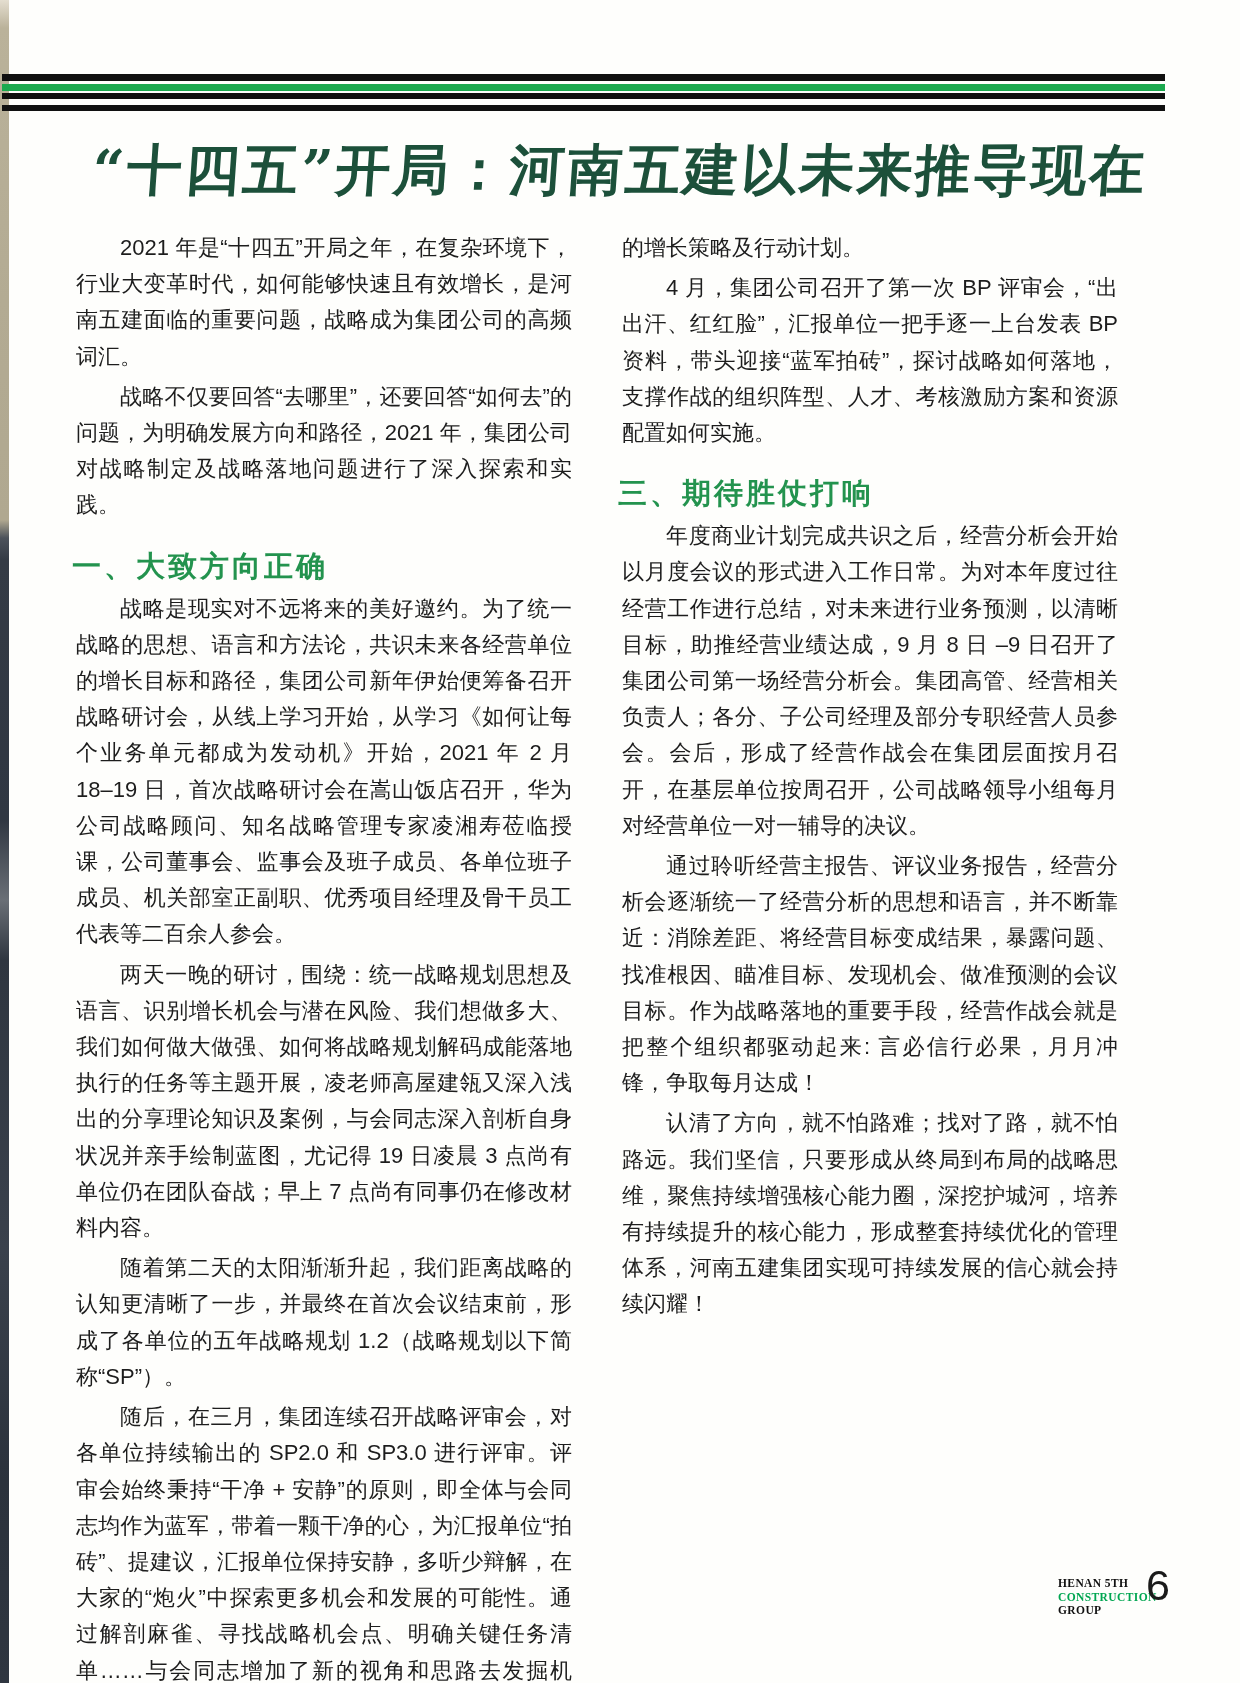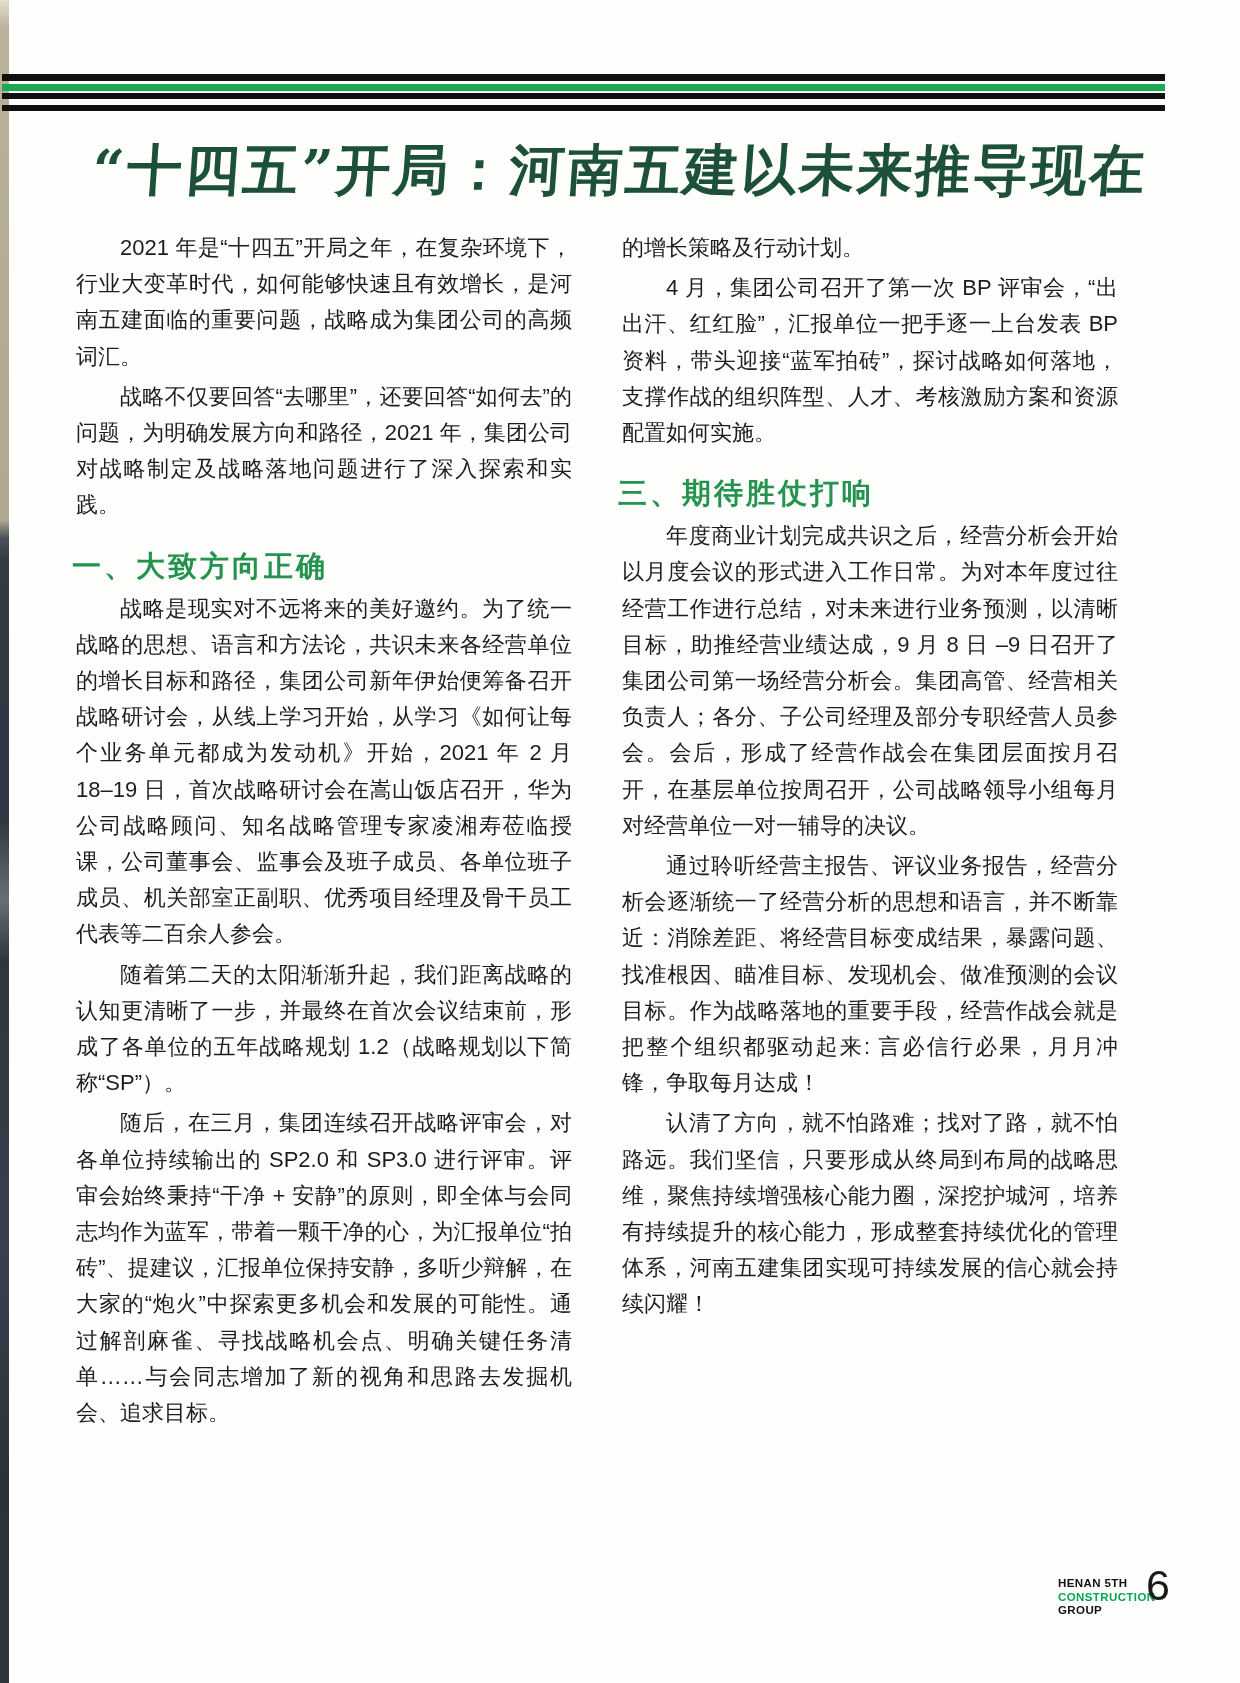--- a/index.html
+++ b/index.html
@@ -66,21 +66,21 @@
   .footer-logo {
     position: absolute;
     left: 1058px; top: 1577px;
     font-size: 11.5px;
     font-weight: bold;
     line-height: 13.5px;
     letter-spacing: 0.4px;
     color: #111111;
     white-space: nowrap;
   }
-  .footer-logo .line { display: block; }
+  .footer-logo .line { display: block; font-family: Liberation Serif, serif; }
   .footer-logo .green { color: #00a651; text-align: right; }
   .page-number {
     position: absolute;
     left: 1146px; top: 1561px;
     font-size: 43px;
     font-weight: 400;
     color: #1a1a1a;
   }
 </style>
 </head>
@@ -99,20 +99,21 @@
 
   <h1 class="title">“十四五”开局：河南五建以未来推导现在</h1>
 
   <div class="columns">
 
     <div class="col">
       <p>2021 年是“十四五”开局之年，在复杂环境下，行业大变革时代，如何能够快速且有效增长，是河南五建面临的重要问题，战略成为集团公司的高频词汇。</p>
       <p>战略不仅要回答“去哪里”，还要回答“如何去”的问题，为明确发展方向和路径，2021 年，集团公司对战略制定及战略落地问题进行了深入探索和实践。</p>
       <h2>一、大致方向正确</h2>
       <p>战略是现实对不远将来的美好邀约。为了统一战略的思想、语言和方法论，共识未来各经营单位的增长目标和路径，集团公司新年伊始便筹备召开战略研讨会，从线上学习开始，从学习《如何让每个业务单元都成为发动机》开始，2021 年 2 月 18–19 日，首次战略研讨会在嵩山饭店召开，华为公司战略顾问、知名战略管理专家凌湘寿莅临授课，公司董事会、监事会及班子成员、各单位班子成员、机关部室正副职、优秀项目经理及骨干员工代表等二百余人参会。</p>
+      <p>两天一晚的研讨，围绕：统一战略规划思想及语言、识别增长机会与潜在风险、我们想做多大、我们如何做大做强、如何将战略规划解码成能落地执行的任务等主题开展，凌老师高屋建瓴又深入浅出的分享理论知识及案例，与会同志深入剖析自身状况并亲手绘制蓝图，尤记得 19 日凌晨 3 点尚有单位仍在团队奋战；早上 7 点尚有同事仍在修改材料内容。</p>
       <p>随着第二天的太阳渐渐升起，我们距离战略的认知更清晰了一步，并最终在首次会议结束前，形成了各单位的五年战略规划 1.2（战略规划以下简称“SP”）。</p>
       <p>随后，在三月，集团连续召开战略评审会，对各单位持续输出的 SP2.0 和 SP3.0 进行评审。评审会始终秉持“干净 + 安静”的原则，即全体与会同志均作为蓝军，带着一颗干净的心，为汇报单位“拍砖”、提建议，汇报单位保持安静，多听少辩解，在大家的“炮火”中探索更多机会和发展的可能性。通过解剖麻雀、寻找战略机会点、明确关键任务清单……与会同志增加了新的视角和思路去发掘机会、追求目标。</p>
 
     </div>
 
     <div class="col">
       <p class="cont">的增长策略及行动计划。</p>
       <p>4 月，集团公司召开了第一次 BP 评审会，“出出汗、红红脸”，汇报单位一把手逐一上台发表 BP 资料，带头迎接“蓝军拍砖”，探讨战略如何落地，支撑作战的组织阵型、人才、考核激励方案和资源配置如何实施。</p>
       <h2>三、期待胜仗打响</h2>
       <p>年度商业计划完成共识之后，经营分析会开始以月度会议的形式进入工作日常。为对本年度过往经营工作进行总结，对未来进行业务预测，以清晰目标，助推经营业绩达成，9 月 8 日 –9 日召开了集团公司第一场经营分析会。集团高管、经营相关负责人；各分、子公司经理及部分专职经营人员参会。会后，形成了经营作战会在集团层面按月召开，在基层单位按周召开，公司战略领导小组每月对经营单位一对一辅导的决议。</p>

